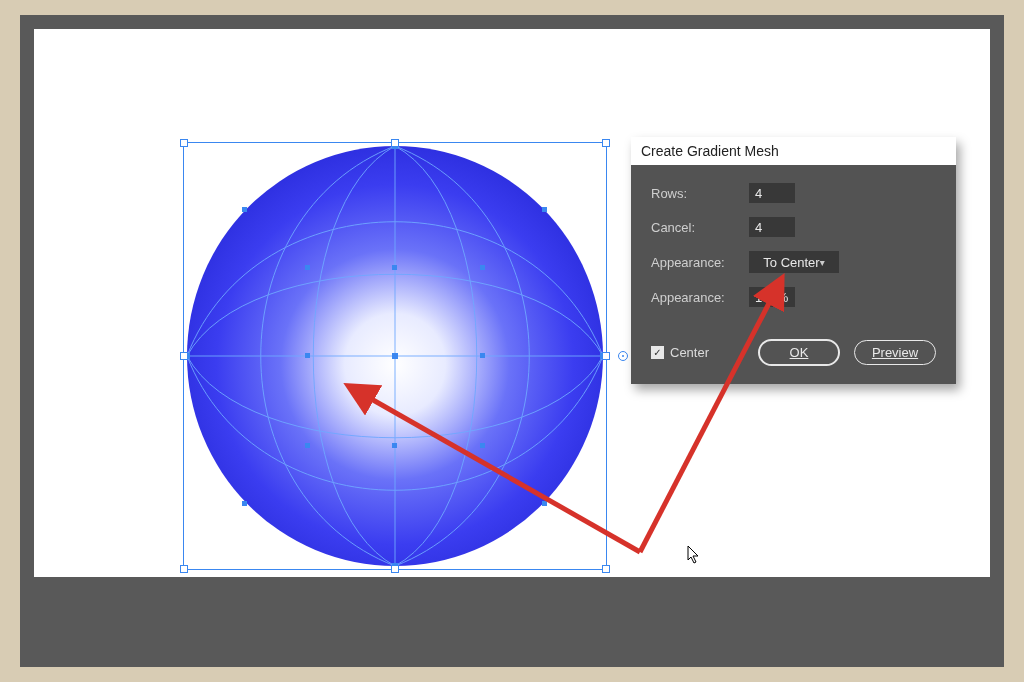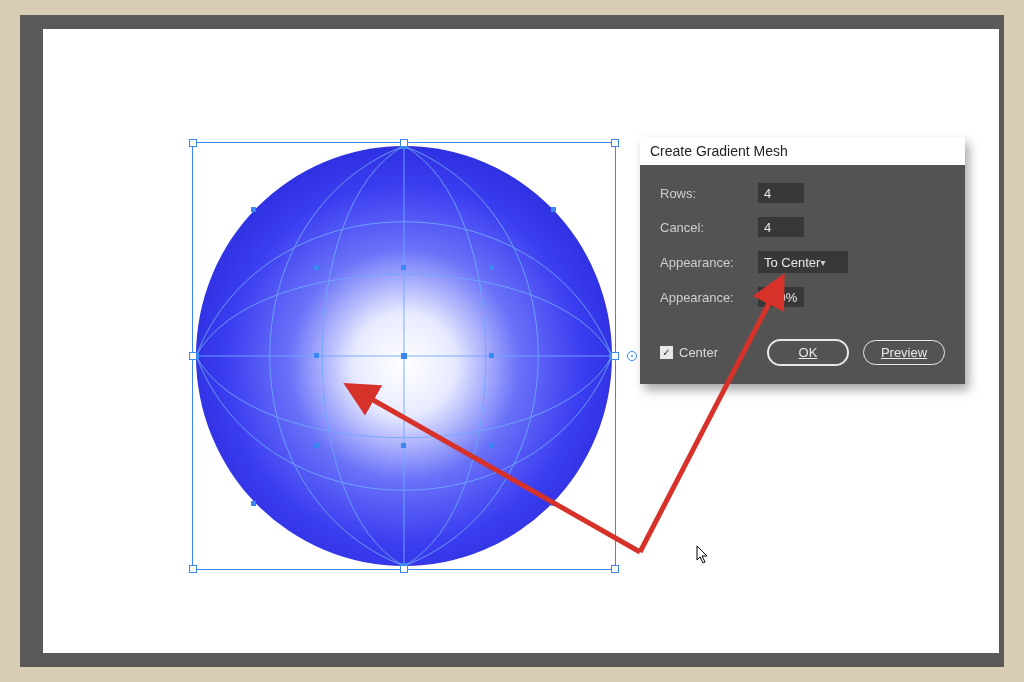--- a/index.html
+++ b/index.html
@@ -14,24 +14,24 @@
   .outer-frame {
     position: absolute;
     left: 20px;
     top: 15px;
     width: 984px;
     height: 652px;
     background: #595959;
   }
   .canvas {
     position: absolute;
-    left: 43px;
+    left: 34px;
     top: 29px;
     width: 956px;
-    height: 624px;
+    height: 548px;
     background: #ffffff;
   }
   
   .selection-box {
     position: absolute;
     left: 149px;
     top: 113px;
     width: 424px;
     height: 428px;
     border: 1px solid #3a87f0;
@@ -119,21 +119,21 @@
     font-size: 13px;
   }
   .form-select {
     background: #383838;
     color: #e8e8e8;
     padding: 3px 6px;
     width: 90px;
     height: 22px;
     display: flex;
     align-items: center;
-    justify-content: flex-start;
+    justify-content: center;
     cursor: pointer;
   }
   .chevron {
     font-size: 10px;
     color: #ccc;
   }
   .dialog-footer {
     display: flex;
     align-items: center;
     padding: 0 20px 18px 20px;

